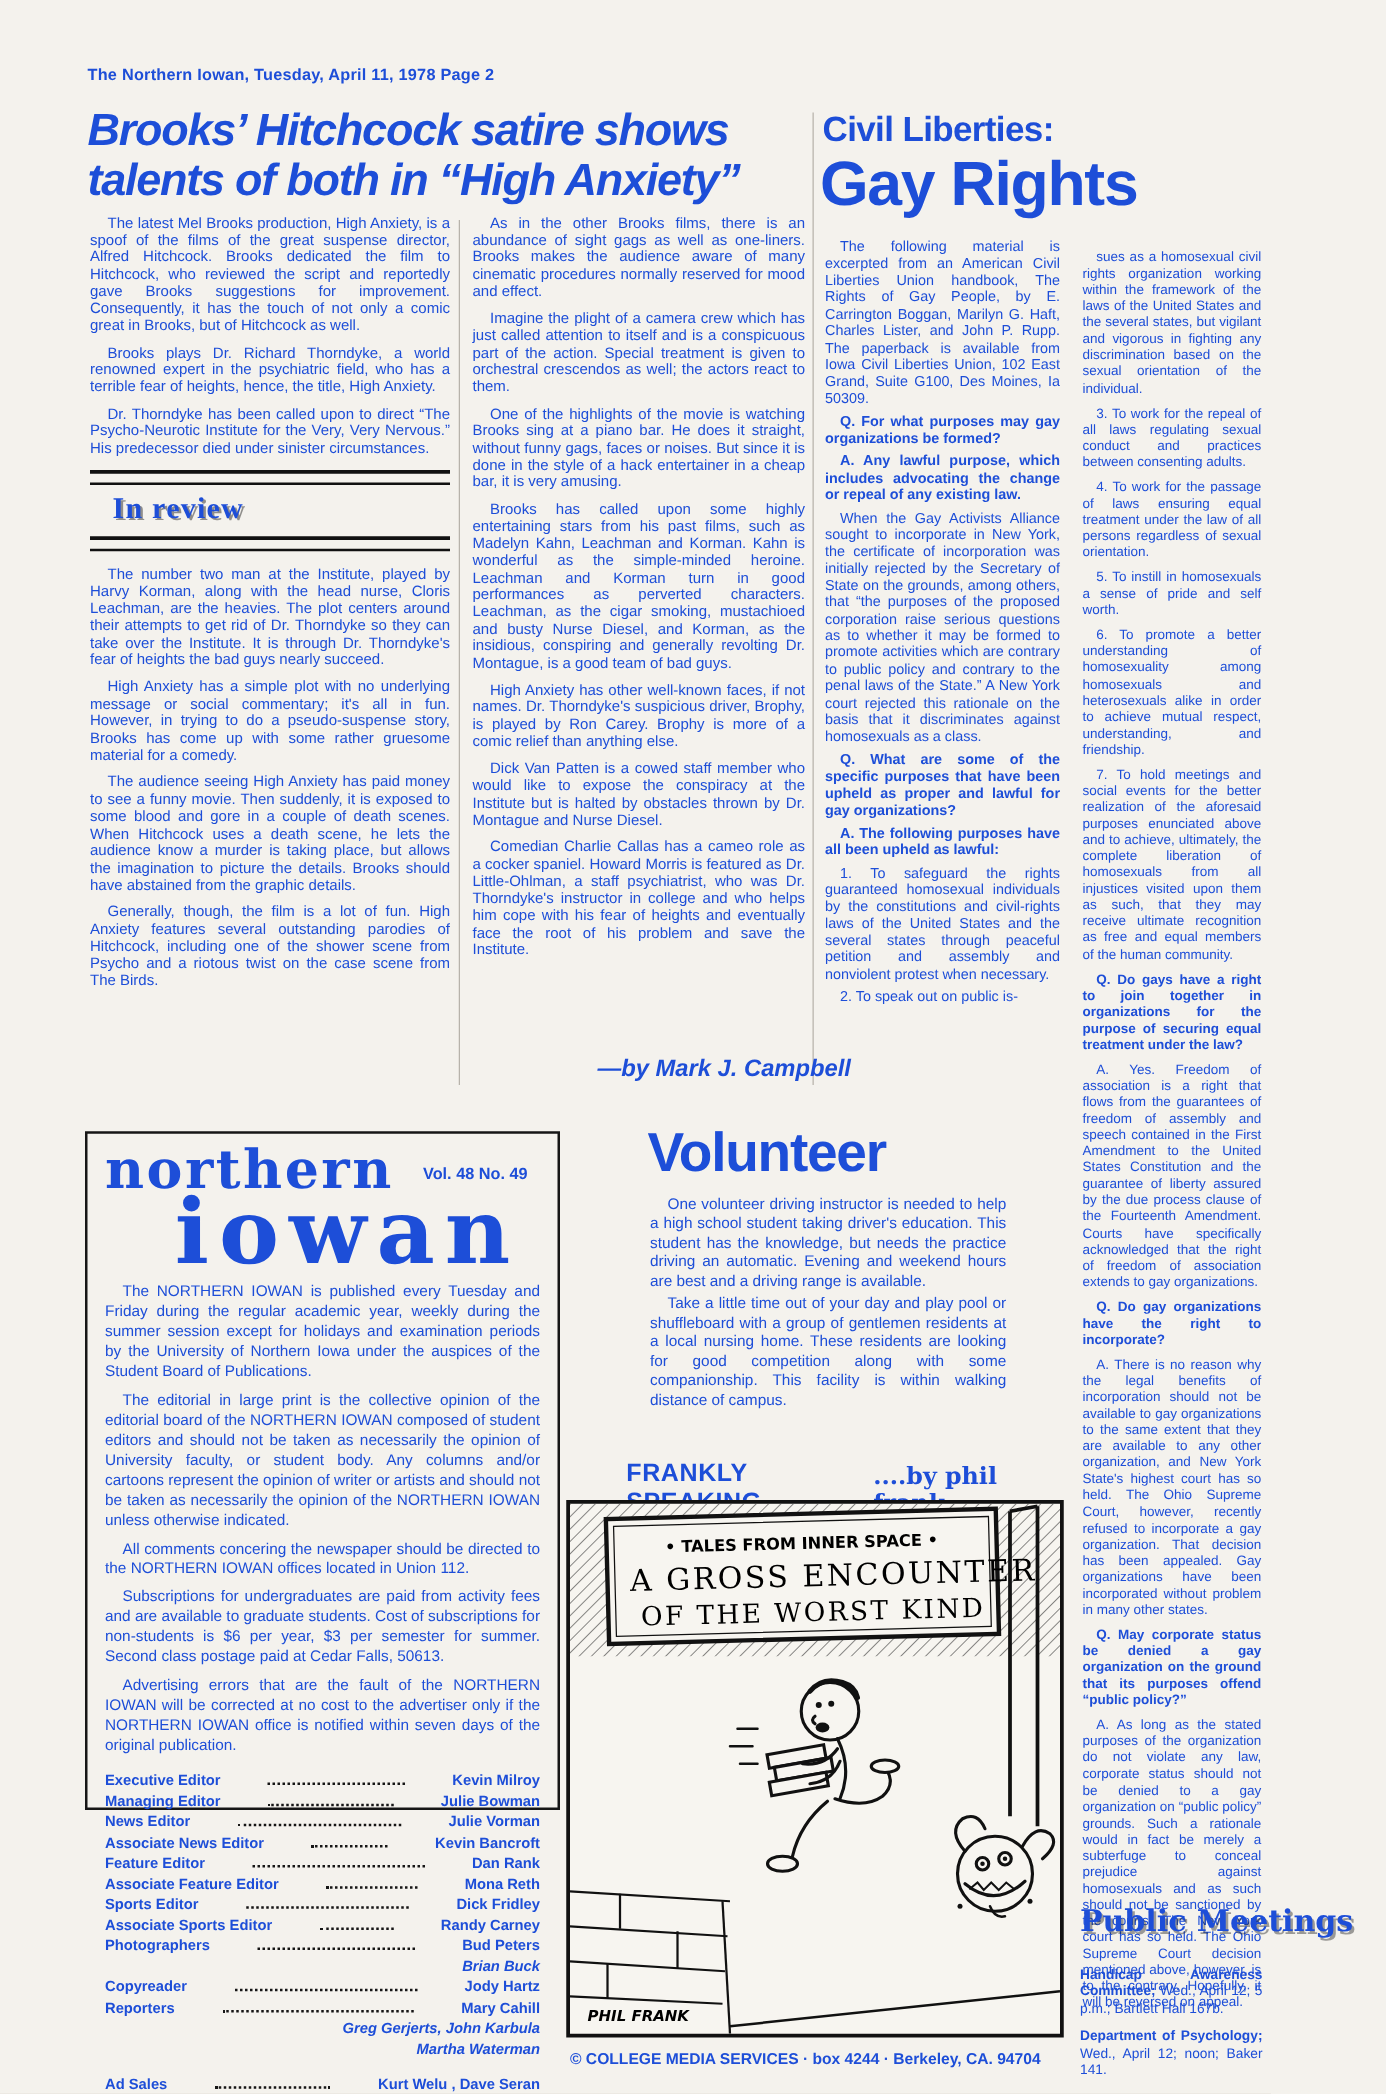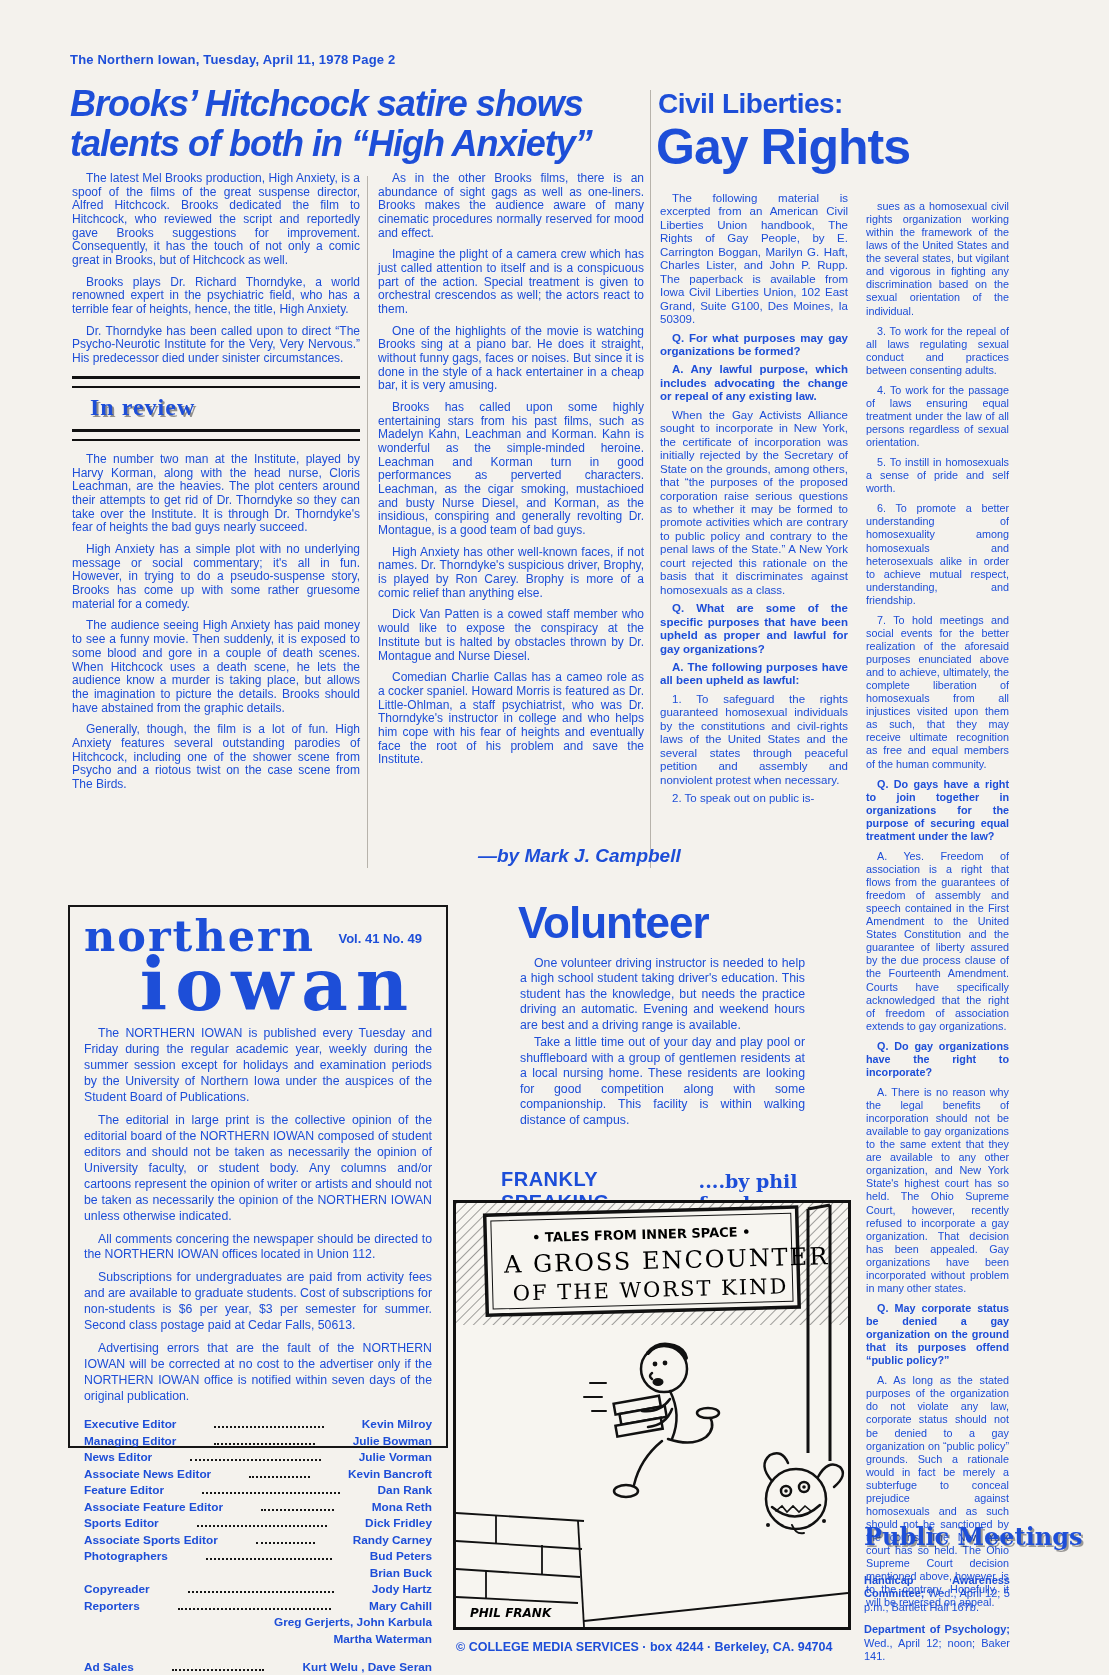--- a/index.html
+++ b/index.html
@@ -38,21 +38,21 @@
   .mast-northern{font-family:"DejaVu Serif",serif;font-weight:bold;font-size:43px;
                  letter-spacing:2px;line-height:.9;}
   .mast-vol{font-size:13px;font-weight:bold;margin-top:14px;margin-right:10px;}
   .mast-iowan{font-family:"DejaVu Serif",serif;font-weight:bold;font-size:72px;
               letter-spacing:8px;line-height:.75;text-align:center;margin:2px 0 14px 40px;}
   .mast-body{font-size:12.3px;line-height:1.3;text-align:justify;}
   .mast-body p{margin:0 0 7px 0;text-indent:14px;}
   .staff{margin-top:12px;font-size:11.8px;font-weight:bold;}
   .staff-row{display:flex;align-items:flex-end;margin-bottom:2.5px;gap:35px;}
   .staff-row .leader{flex:1;border-bottom:2px dotted #161616;margin:0 3px 3px 3px;}
-  .staff-row.cont{justify-content:flex-end;}
+  .staff-row.cont{justify-content:flex-end;font-style:italic;}
   .staff-row.gap-top{margin-top:14px;}
   
   .vol-title{left:518px;top:898px;font-size:44px;font-weight:bold;letter-spacing:-1px;}
   .vol-body{left:520px;top:956px;width:285px;font-size:12.3px;line-height:1.26;text-align:justify;}
   .vol-body p{margin:0 0 2px 0;text-indent:14px;}
   
   .frankly{left:453px;top:1168px;width:398px;display:flex;justify-content:space-between;
            align-items:flex-end;}
   .frankly-l{font-size:20px;font-weight:bold;letter-spacing:.5px;margin-left:48px;}
   .frankly-r{font-size:19px;font-weight:bold;font-family:"DejaVu Serif",serif;}
@@ -133,21 +133,21 @@
 
   <div class="abs pm-head">Public Meetings</div>
   <div class="abs pm-items">
     <p><b>Handicap Awareness Committee;</b><span> Wed., April 12; 5 p.m.; Bartlett Hall 167b.</span></p>
     <p><b>Department of Psychology;</b><span> Wed., April 12; noon; Baker 141.</span></p>
   </div>
 
   <aside class="abs mast">
     <div class="mast-row1">
       <span class="mast-northern">northern</span>
-      <span class="mast-vol">Vol. 41 No. 49</span>
+      <span class="mast-vol">Vol. 48 No. 49</span>
     </div>
     <div class="mast-iowan">iowan</div>
     <div class="mast-body">
       <p>The NORTHERN IOWAN is published every Tuesday and Friday during the regular academic year, weekly during the summer session except for holidays and examination periods by the University of Northern Iowa under the auspices of the Student Board of Publications.</p>
       <p>The editorial in large print is the collective opinion of the editorial board of the NORTHERN IOWAN composed of student editors and should not be taken as necessarily the opinion of University faculty, or student body. Any columns and/or cartoons represent the opinion of writer or artists and should not be taken as necessarily the opinion of the NORTHERN IOWAN unless otherwise indicated.</p>
       <p>All comments concering the newspaper should be directed to the NORTHERN IOWAN offices located in Union 112.</p>
       <p>Subscriptions for undergraduates are paid from activity fees and are available to graduate students. Cost of subscriptions for non-students is $6 per year, $3 per semester for summer. Second class postage paid at Cedar Falls, 50613.</p>
       <p>Advertising errors that are the fault of the NORTHERN IOWAN will be corrected at no cost to the advertiser only if the NORTHERN IOWAN office is notified within seven days of the original publication.</p>
     </div>
     <div class="staff">

